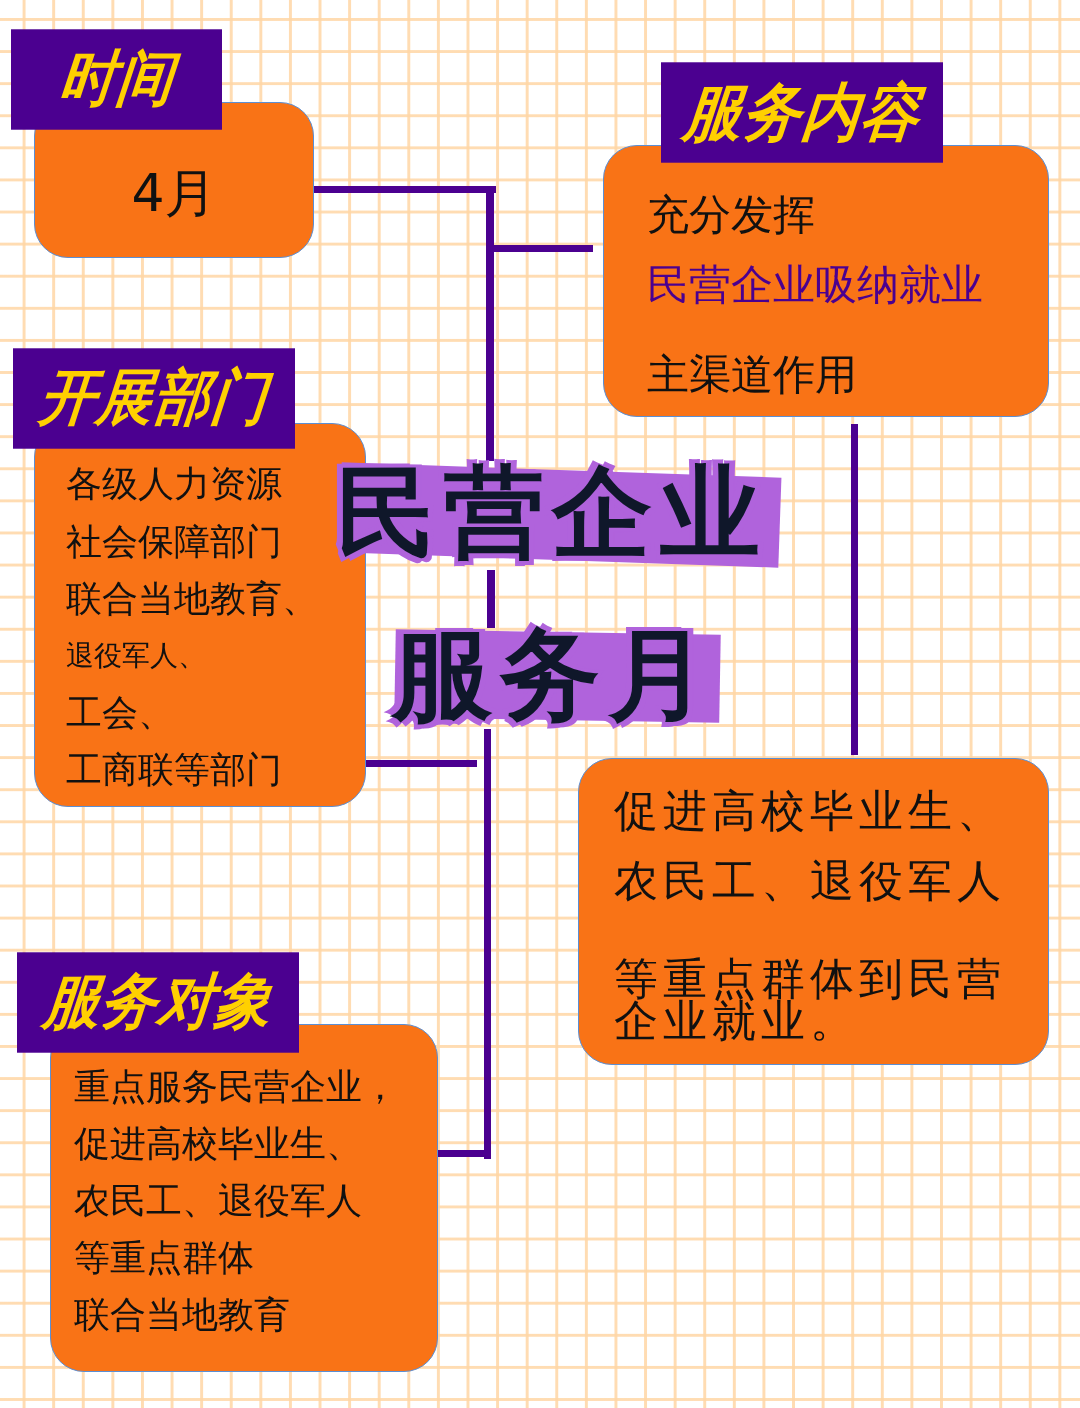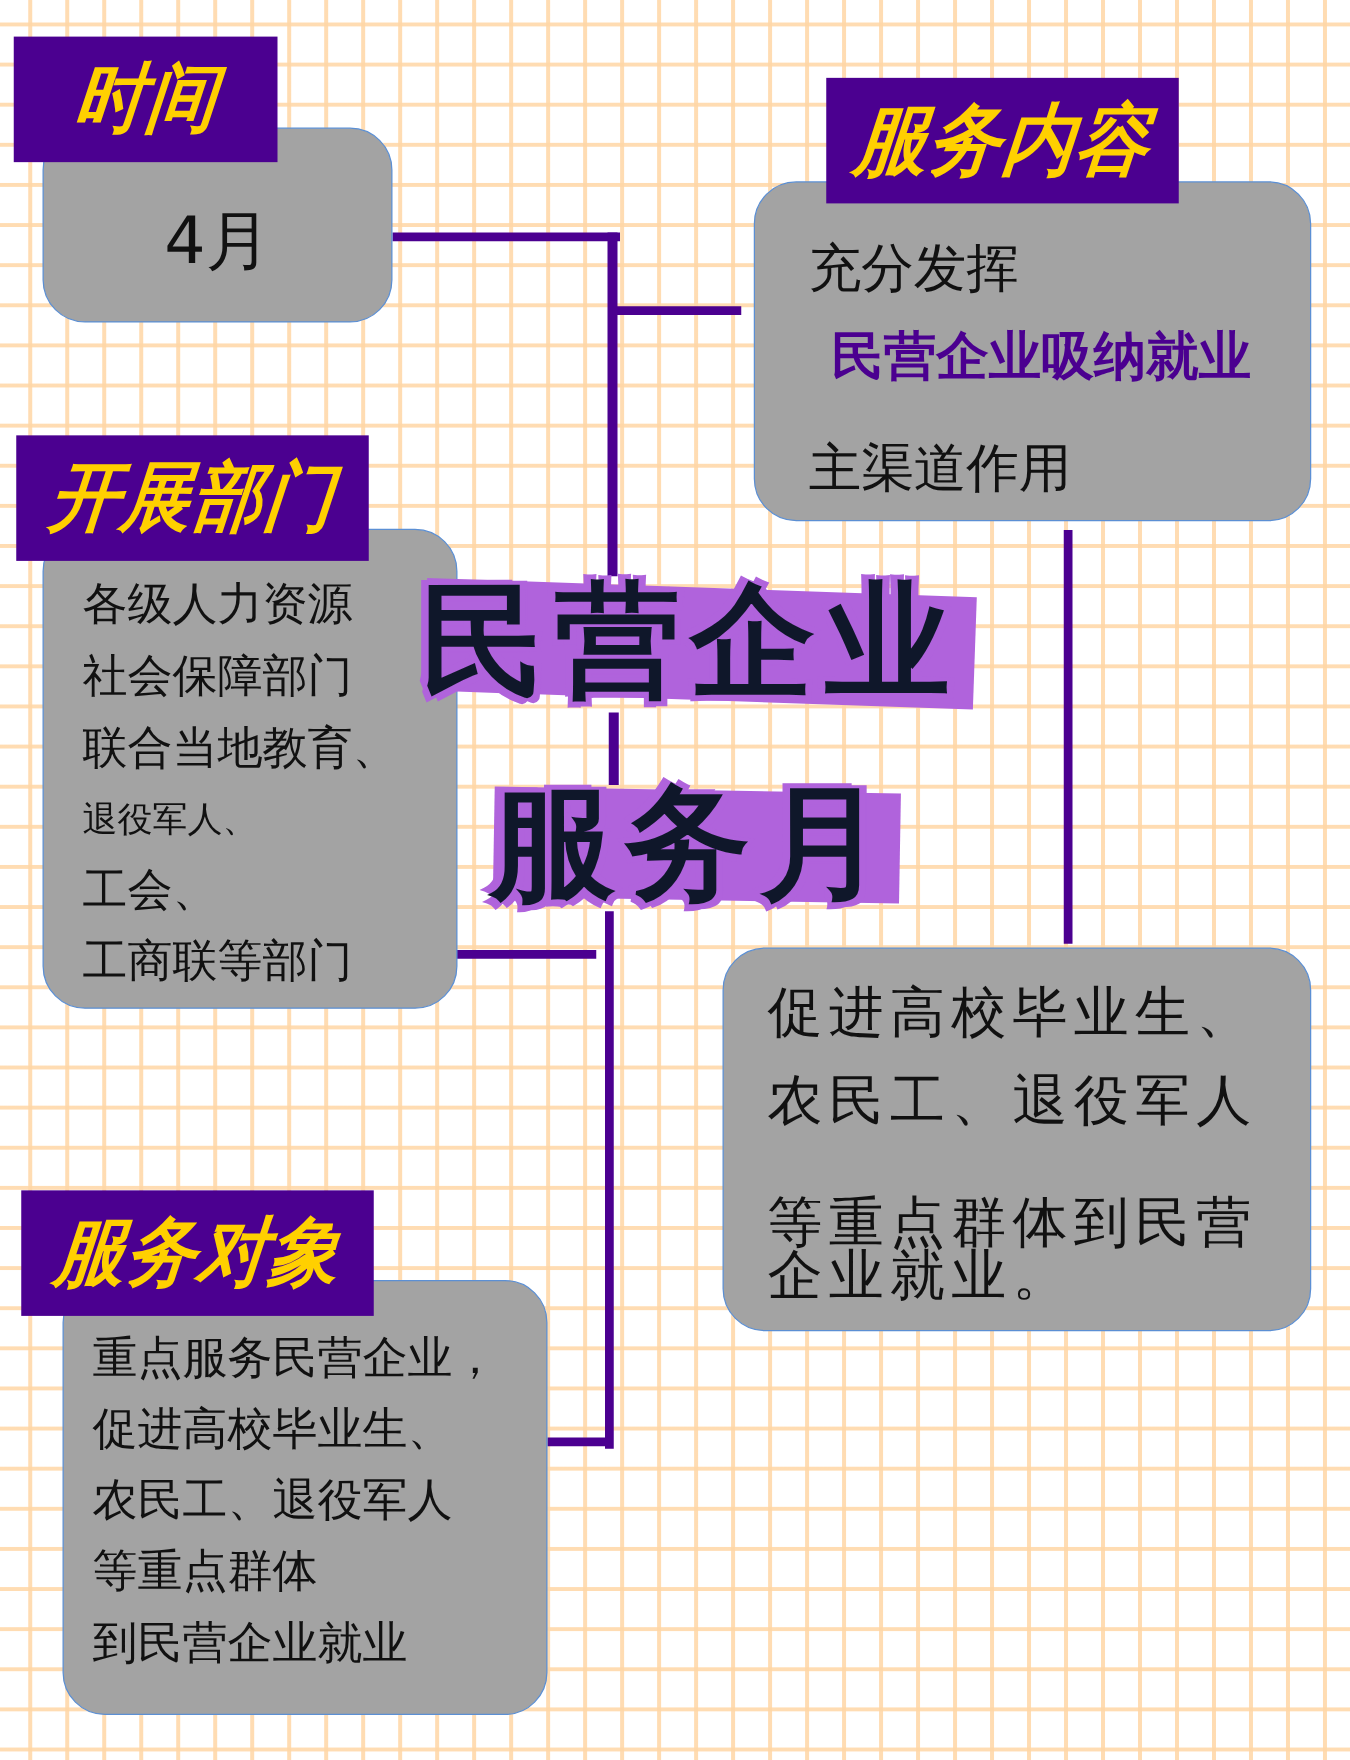--- a/index.html
+++ b/index.html
@@ -7,21 +7,21 @@
     width: 1080px; height: 1408px; position: relative; overflow: hidden;
     background-color: #ffffff;
     background-image:
       linear-gradient(to right, rgba(255,214,165,0.85) 3px, transparent 3px),
       linear-gradient(to bottom, rgba(255,214,165,0.85) 3px, transparent 3px);
     background-size: 29.6px 100%, 100% 32.1px;
     background-position: -7px 0, 0 18px;
     font-family: "DejaVu Sans", "Liberation Sans", sans-serif;
   }
   .box {
-    position: absolute; background: #a3a3a3;
+    position: absolute; background: #f97316;
     border: 1.5px solid #5b8fd4; border-radius: 34px;
     box-sizing: border-box; color: #111;
   }
   .tag {
     position: absolute; background: #4b0090;
     color: #ffd000; font-weight: bold; font-style: italic;
     display: flex; align-items: center; justify-content: center;
     box-sizing: border-box; letter-spacing: 1px;
     transform: scaleY(1.08);
   }
@@ -49,21 +49,21 @@
 
 <div class="box" style="left:34px;top:102px;width:280px;height:156px;">
   <div class="txt" style="left:0;right:0;top:62px;text-align:center;font-size:52px;line-height:56px;">4月</div>
 </div>
 <div class="tag" style="left:11px;top:33px;width:211px;height:93px;font-size:56px;">
   <span>时间</span>
 </div>
 
 <div class="box" style="left:603px;top:145px;width:446px;height:272px;">
   <div class="txt" style="left:43px;top:44px;font-size:42px;line-height:50px;">充分发挥</div>
-  <div class="txt" style="left:61px;top:114px;font-size:42px;line-height:50px;font-weight:bold;color:#4b0090;text-align:right;">民营企业吸纳就业</div>
+  <div class="txt" style="left:43px;top:114px;font-size:42px;line-height:50px;font-weight:normal;color:#4b0090;text-align:right;">民营企业吸纳就业</div>
   <div class="txt" style="left:43px;top:184px;font-size:42px;line-height:50px;margin-top:20px;">主渠道作用</div>
 </div>
 <div class="tag" style="left:661px;top:66px;width:282px;height:93px;font-size:58px;">
   <span>服务内容</span>
 </div>
 
 <div class="box" style="left:34px;top:423px;width:332px;height:384px;">
   <div class="txt" style="left:31px;top:40px;font-size:36px;line-height:40px;">各级人力资源</div>
   <div class="txt" style="left:31px;top:155px;font-size:36px;line-height:40px;">联合当地教育、</div>
   <div class="txt" style="left:31px;top:98px;font-size:36px;line-height:40px;">社会保障部门</div>
@@ -85,17 +85,17 @@
   <div class="txt" style="left:35px;top:96px;font-size:44px;line-height:52px;letter-spacing:5px;">农民工、退役军人</div>
   <div class="txt" style="left:35px;top:166px;font-size:44px;line-height:52px;letter-spacing:5px;margin-top:28px;">等重点群体到民营</div>
   <div class="txt" style="left:35px;top:236px;font-size:44px;line-height:52px;letter-spacing:5px;">企业就业。</div>
 </div>
 
 <div class="box" style="left:50px;top:1024px;width:388px;height:348px;">
   <div class="txt" style="left:23px;top:42px;font-size:36px;line-height:40px;">重点服务民营企业，</div>
   <div class="txt" style="left:23px;top:99px;font-size:36px;line-height:40px;">促进高校毕业生、</div>
   <div class="txt" style="left:23px;top:156px;font-size:36px;line-height:40px;">农民工、退役军人</div>
   <div class="txt" style="left:23px;top:213px;font-size:36px;line-height:40px;">等重点群体</div>
-  <div class="txt" style="left:23px;top:270px;font-size:36px;line-height:40px;">到民营企业就业</div>
+  <div class="txt" style="left:23px;top:270px;font-size:36px;line-height:40px;">联合当地教育</div>
 </div>
 <div class="tag" style="left:17px;top:956px;width:282px;height:93px;font-size:56px;">
   <span>服务对象</span>
 </div>
 
 </body></html>

